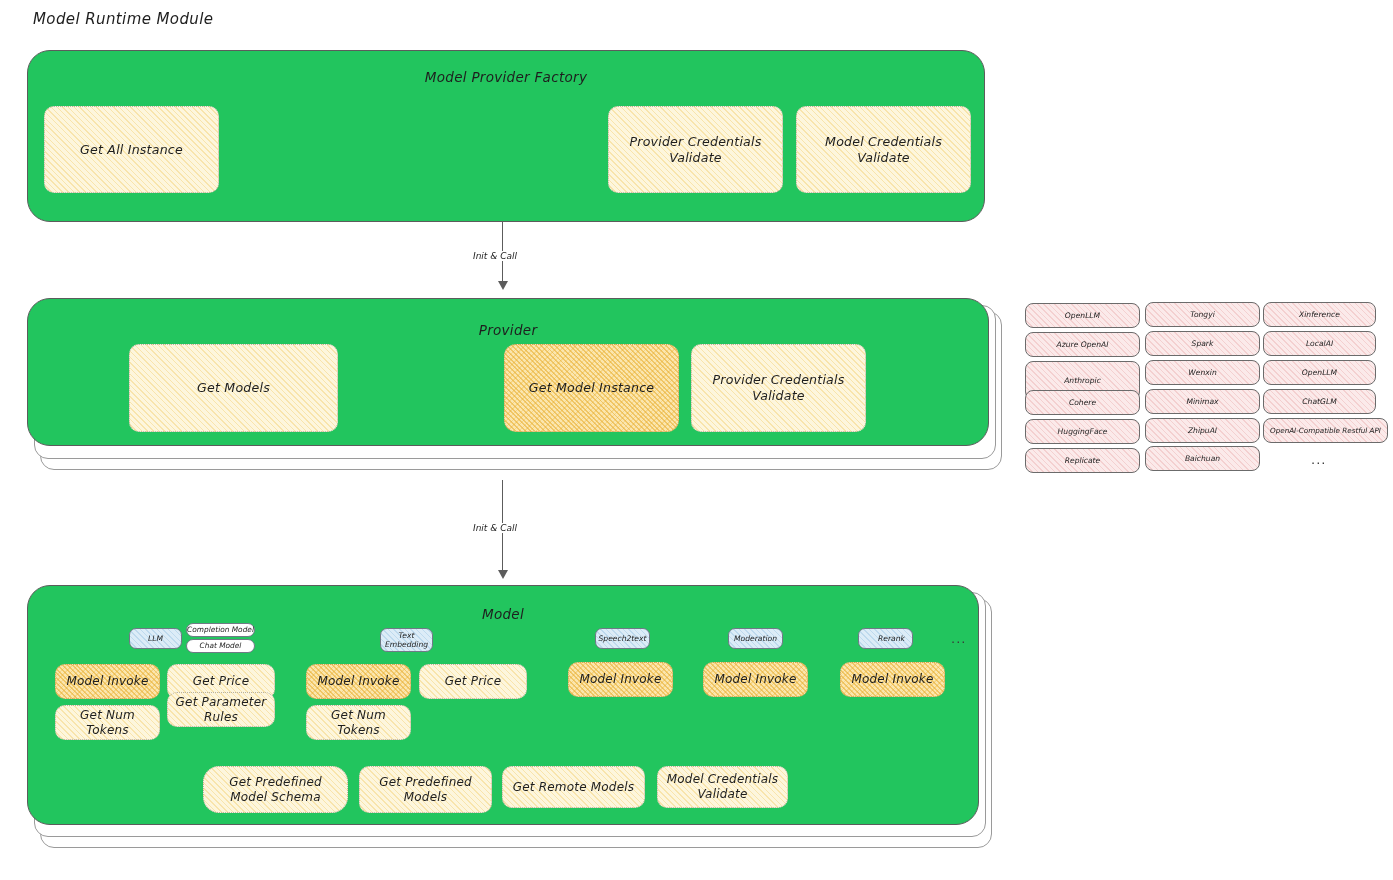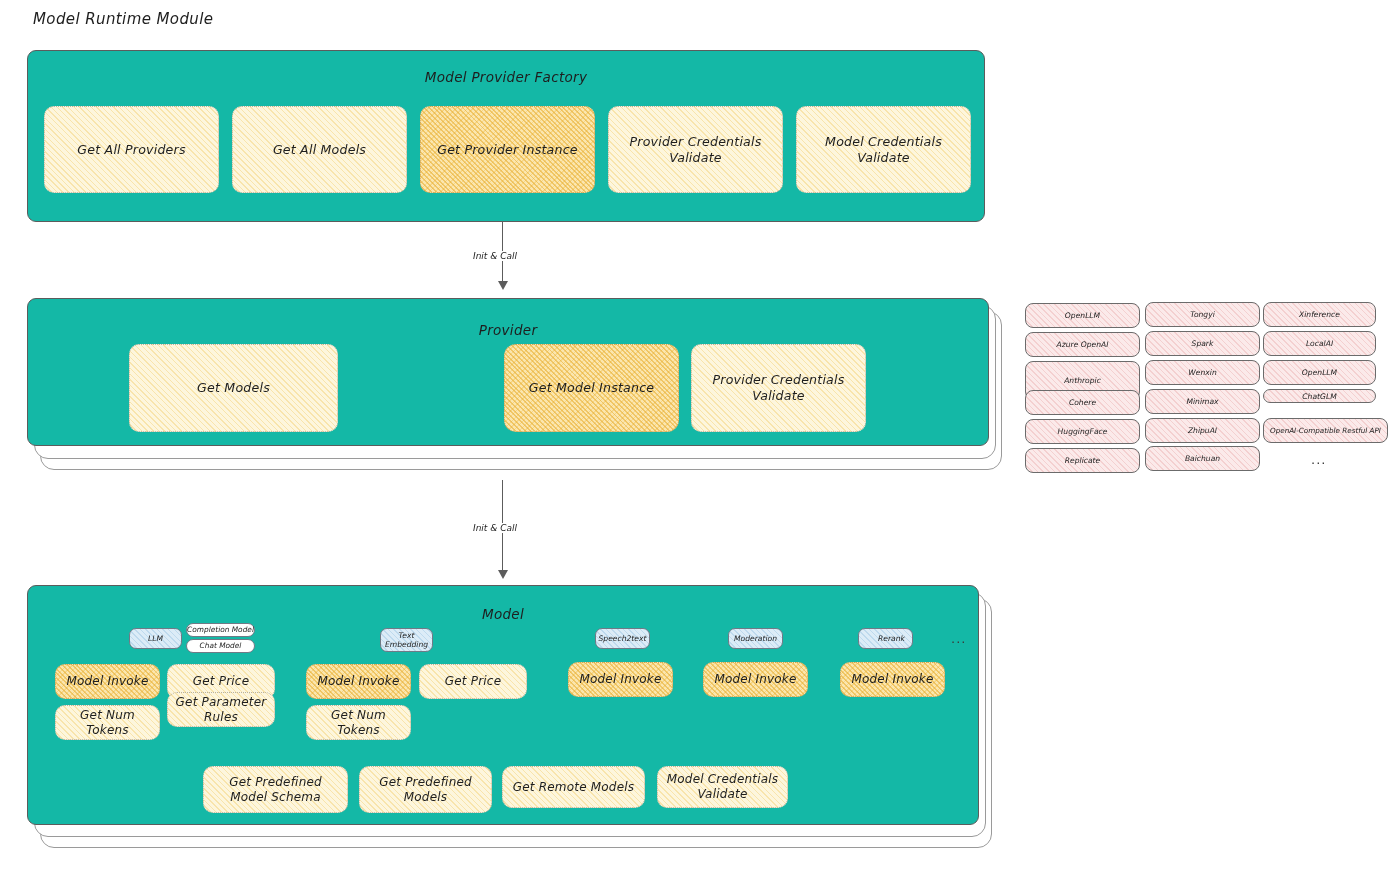--- a/index.html
+++ b/index.html
@@ -23,23 +23,23 @@
     left: 33px; top: 10px;
     font-size: 15px;
     color: #1e1e1e;
     letter-spacing: .4px;
     font-style: italic;
   }
 
   
   .panel {
     position: absolute;
-    background: #14b8a6;
+    background: #22c55e;
     border: 1.3px solid #5c5c5c;
-    border-radius: 9px;
+    border-radius: 23px;
   }
   .panel-title {
     position: absolute;
     left: 0; right: 0;
     text-align: center;
     font-size: 13.5px;
     color: #1e1e1e;
     font-style: italic;
     letter-spacing: .3px;
   }
@@ -176,23 +176,21 @@
 <body>
 
 <div id="canvas">
 
   <div class="page-title">Model Runtime Module</div>
 
   <div class="panel" style="left:27px; top:50px; width:958px; height:172px;">
     <div class="panel-title" style="top:18px;">Model Provider Factory</div>
   </div>
 
-  <div class="fbox" style="left:44px; top:106px; width:175px; height:87px;">Get All Providers</div>
-  <div class="fbox" style="left:232px; top:106px; width:175px; height:87px;">Get All Models</div>
-  <div class="fbox hl" style="left:420px; top:106px; width:175px; height:87px;">Get Provider Instance</div>
+  <div class="fbox" style="left:44px; top:106px; width:175px; height:87px;">Get All Instance</div>
   <div class="fbox" style="left:608px; top:106px; width:175px; height:87px;">Provider Credentials Validate</div>
   <div class="fbox" style="left:796px; top:106px; width:175px; height:87px;">Model Credentials Validate</div>
 
   <div class="arrow-line" style="left:502px; top:222px; height:62px;"></div>
   <div class="arrow-head" style="left:497.5px; top:281px;"></div>
   <div class="arrow-label" style="left:470px; top:251px;">Init &amp; Call</div>
 
   <div class="sheet" style="left:40px; top:311px; width:962px; height:159px;"></div>
   <div class="sheet" style="left:34px; top:305px; width:962px; height:154px;"></div>
   <div class="panel" style="left:27px; top:298px; width:962px; height:148px;">
@@ -213,21 +211,21 @@
   <div class="pchip" style="left:1145px; top:302px; width:115px; height:25px;">Tongyi</div>
   <div class="pchip" style="left:1145px; top:331px; width:115px; height:25px;">Spark</div>
   <div class="pchip" style="left:1145px; top:360px; width:115px; height:25px;">Wenxin</div>
   <div class="pchip" style="left:1145px; top:389px; width:115px; height:25px;">Minimax</div>
   <div class="pchip" style="left:1145px; top:418px; width:115px; height:25px;">ZhipuAI</div>
   <div class="pchip" style="left:1145px; top:446px; width:115px; height:25px;">Baichuan</div>
 
   <div class="pchip" style="left:1263px; top:302px; width:113px; height:25px;">Xinference</div>
   <div class="pchip" style="left:1263px; top:331px; width:113px; height:25px;">LocalAI</div>
   <div class="pchip" style="left:1263px; top:360px; width:113px; height:25px;">OpenLLM</div>
-  <div class="pchip" style="left:1263px; top:389px; width:113px; height:14px;">ChatGLM</div>
+  <div class="pchip" style="left:1263px; top:389px; width:113px; height:25px;">ChatGLM</div>
   <div class="pchip" style="left:1263px; top:418px; width:125px; height:25px; font-size:7.2px;">OpenAI-Compatible Restful API</div>
   <div class="ellipsis" style="left:1311px; top:452px;">...</div>
 
   <div class="arrow-line" style="left:502px; top:480px; height:95px;"></div>
   <div class="arrow-head" style="left:497.5px; top:570px;"></div>
   <div class="arrow-label" style="left:470px; top:523px;">Init &amp; Call</div>
 
   <div class="sheet" style="left:40px; top:598px; width:952px; height:250px;"></div>
   <div class="sheet" style="left:34px; top:592px; width:952px; height:245px;"></div>
   <div class="panel" style="left:27px; top:585px; width:952px; height:240px;">
@@ -253,18 +251,18 @@
   <div class="fbox hl small" style="left:568px; top:662px; width:105px; height:35px;">Model Invoke</div>
 
   <div class="chip" style="left:728px; top:628px; width:55px; height:21px;">Moderation</div>
   <div class="fbox hl small" style="left:703px; top:662px; width:105px; height:35px;">Model Invoke</div>
 
   <div class="chip" style="left:858px; top:628px; width:55px; height:21px;padding-left:12px;">Rerank</div>
   <div class="fbox hl small" style="left:840px; top:662px; width:105px; height:35px;">Model Invoke</div>
 
   <div class="ellipsis" style="left:951px; top:631px;">...</div>
 
-  <div class="fbox small" style="left:203px; top:766px; width:145px; height:47px;">Get Predefined Model Schema</div>
+  <div class="fbox small" style="left:203px; top:766px; width:145px; height:47px;border-radius:16px;">Get Predefined Model Schema</div>
   <div class="fbox small" style="left:359px; top:766px; width:133px; height:47px;">Get Predefined Models</div>
   <div class="fbox small" style="left:502px; top:766px; width:143px; height:42px;">Get Remote Models</div>
   <div class="fbox small" style="left:657px; top:766px; width:131px; height:42px;">Model Credentials Validate</div>
 
 </div>
 
 </body></html>

